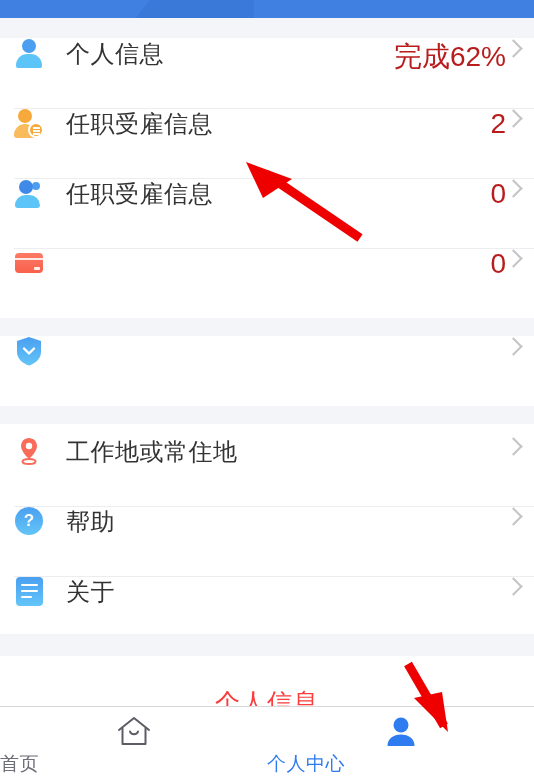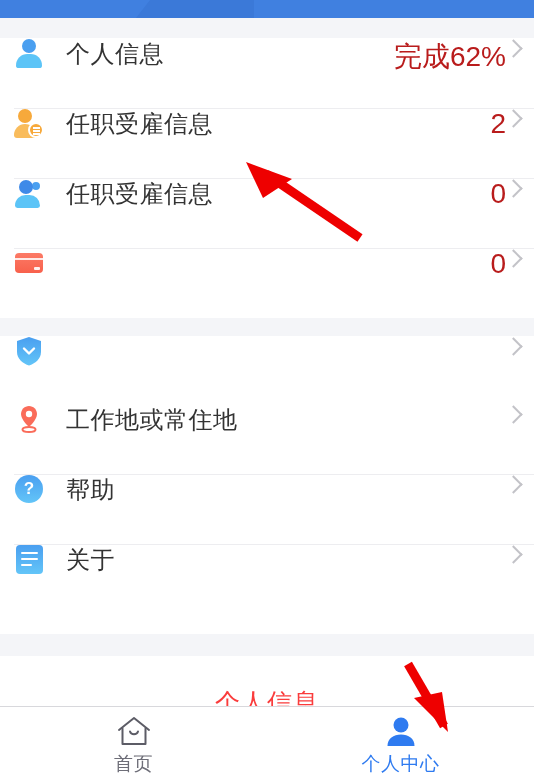--- a/index.html
+++ b/index.html
@@ -210,21 +210,21 @@
     position:absolute;
     left:0; bottom:0;
     width:534px; height:73px;
     background:#ffffff;
     border-top:1px solid #d8d8dc;
     display:flex;
   }
   .tab {
     flex:1 1 0;
     display:flex; flex-direction:column;
-    align-items:center; justify-content:center;
+    justify-content:center;
     padding-top:4px;
   }
   .tab .tico { height:36px; display:flex; align-items:center; justify-content:center; }
   .tab .tlabel {
     font-size:19px;
     color:#6e6e78;
     margin-top:1px;
     letter-spacing:0.5px;
   }
   .tab.active .tlabel { color:#2f7bf0;font-family:Liberation Serif, serif; }
@@ -322,21 +322,21 @@
         </svg>
       </div>
       <div class="spacer"></div>
       <div class="value"></div>
       <div class="chev"></div>
     </div>
   </div>
 
   <div class="gap" style="position:absolute;top:406px;left:0;height:18px;"></div>
 
-  <div class="group" style="position:absolute;top:404px;left:0;">
+  <div class="group" style="position:absolute;top:436px;left:0;">
 
     <div class="row">
       <div class="ico">
         <svg class="ic-pin" viewBox="0 0 24 30">
           <path d="M12 2 C7.6 2 4 5.6 4 10 C4 16 12 23 12 23 C12 23 20 16 20 10 C20 5.6 16.4 2 12 2 Z" fill="#fa6c5a"></path>
           <circle cx="12" cy="10" r="3.2" fill="#ffffff"></circle>
           <ellipse cx="12" cy="25.5" rx="6.5" ry="2.6" fill="none" stroke="#fa6c5a" stroke-width="2"></ellipse>
         </svg>
       </div>
       <div class="label">工作地或常住地</div>

